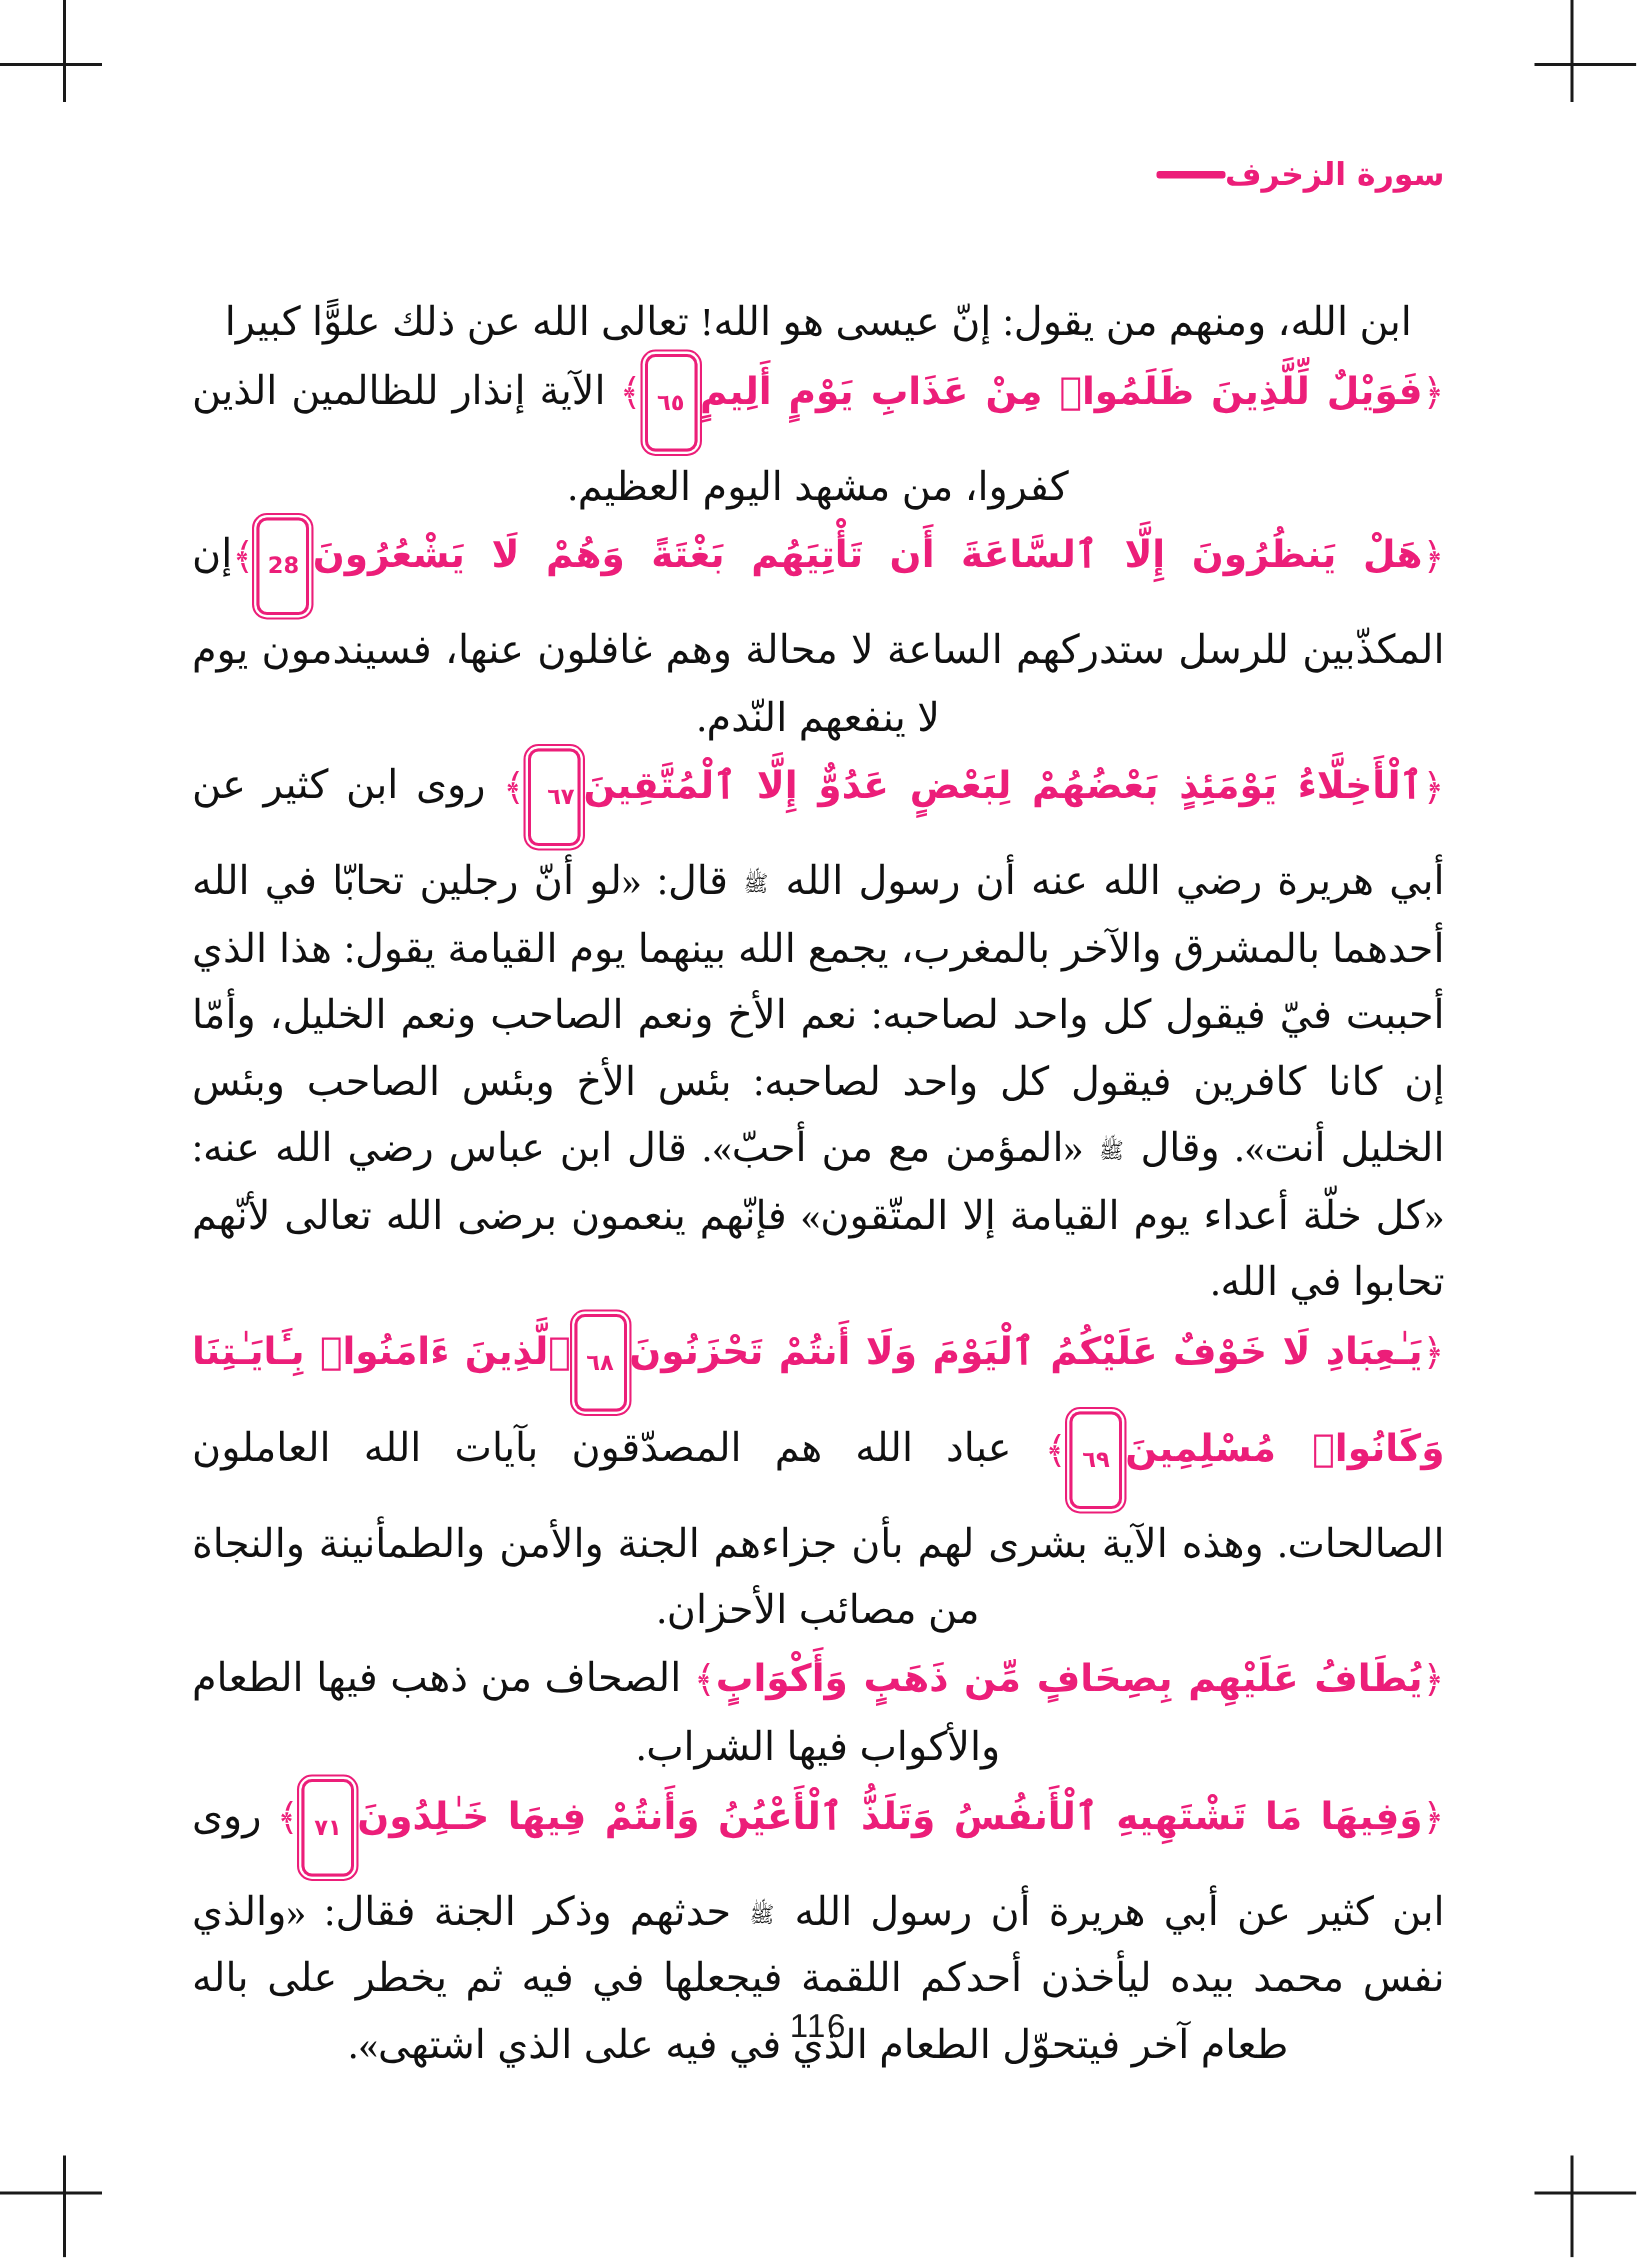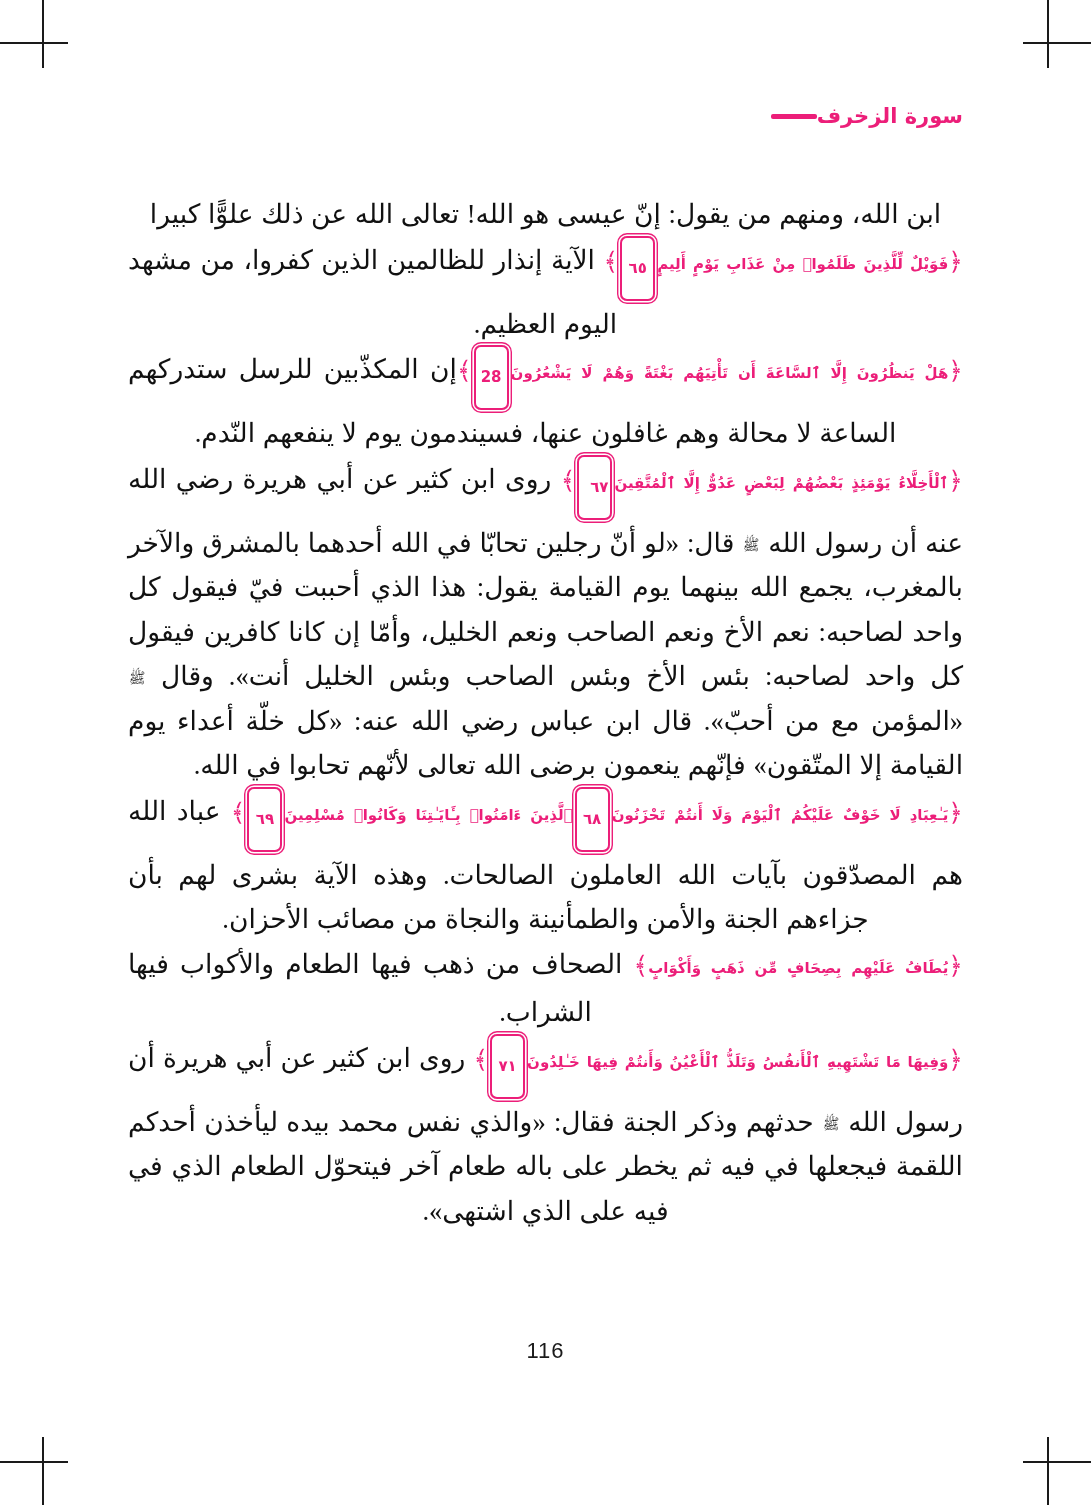--- a/index.html
+++ b/index.html
@@ -82,21 +82,21 @@
     word-spacing: 1px;
   }
 
   .para.center-last { text-align-last: center; }
   .para.right-last  { text-align-last: right; }
 
   
   .ayah {
     color: #ec1e79;
     font-family: "DejaVu Sans", "DejaVu Serif", serif;
-    font-size: 15px;
+    font-size: 25px;
     font-weight: 600;
     letter-spacing: -0.3px;
     white-space: normal;
   }
 
   
   .ayah-brk {
     color: #ec1e79;
     font-family: "DejaVu Sans", sans-serif;
     font-size: 25px;

